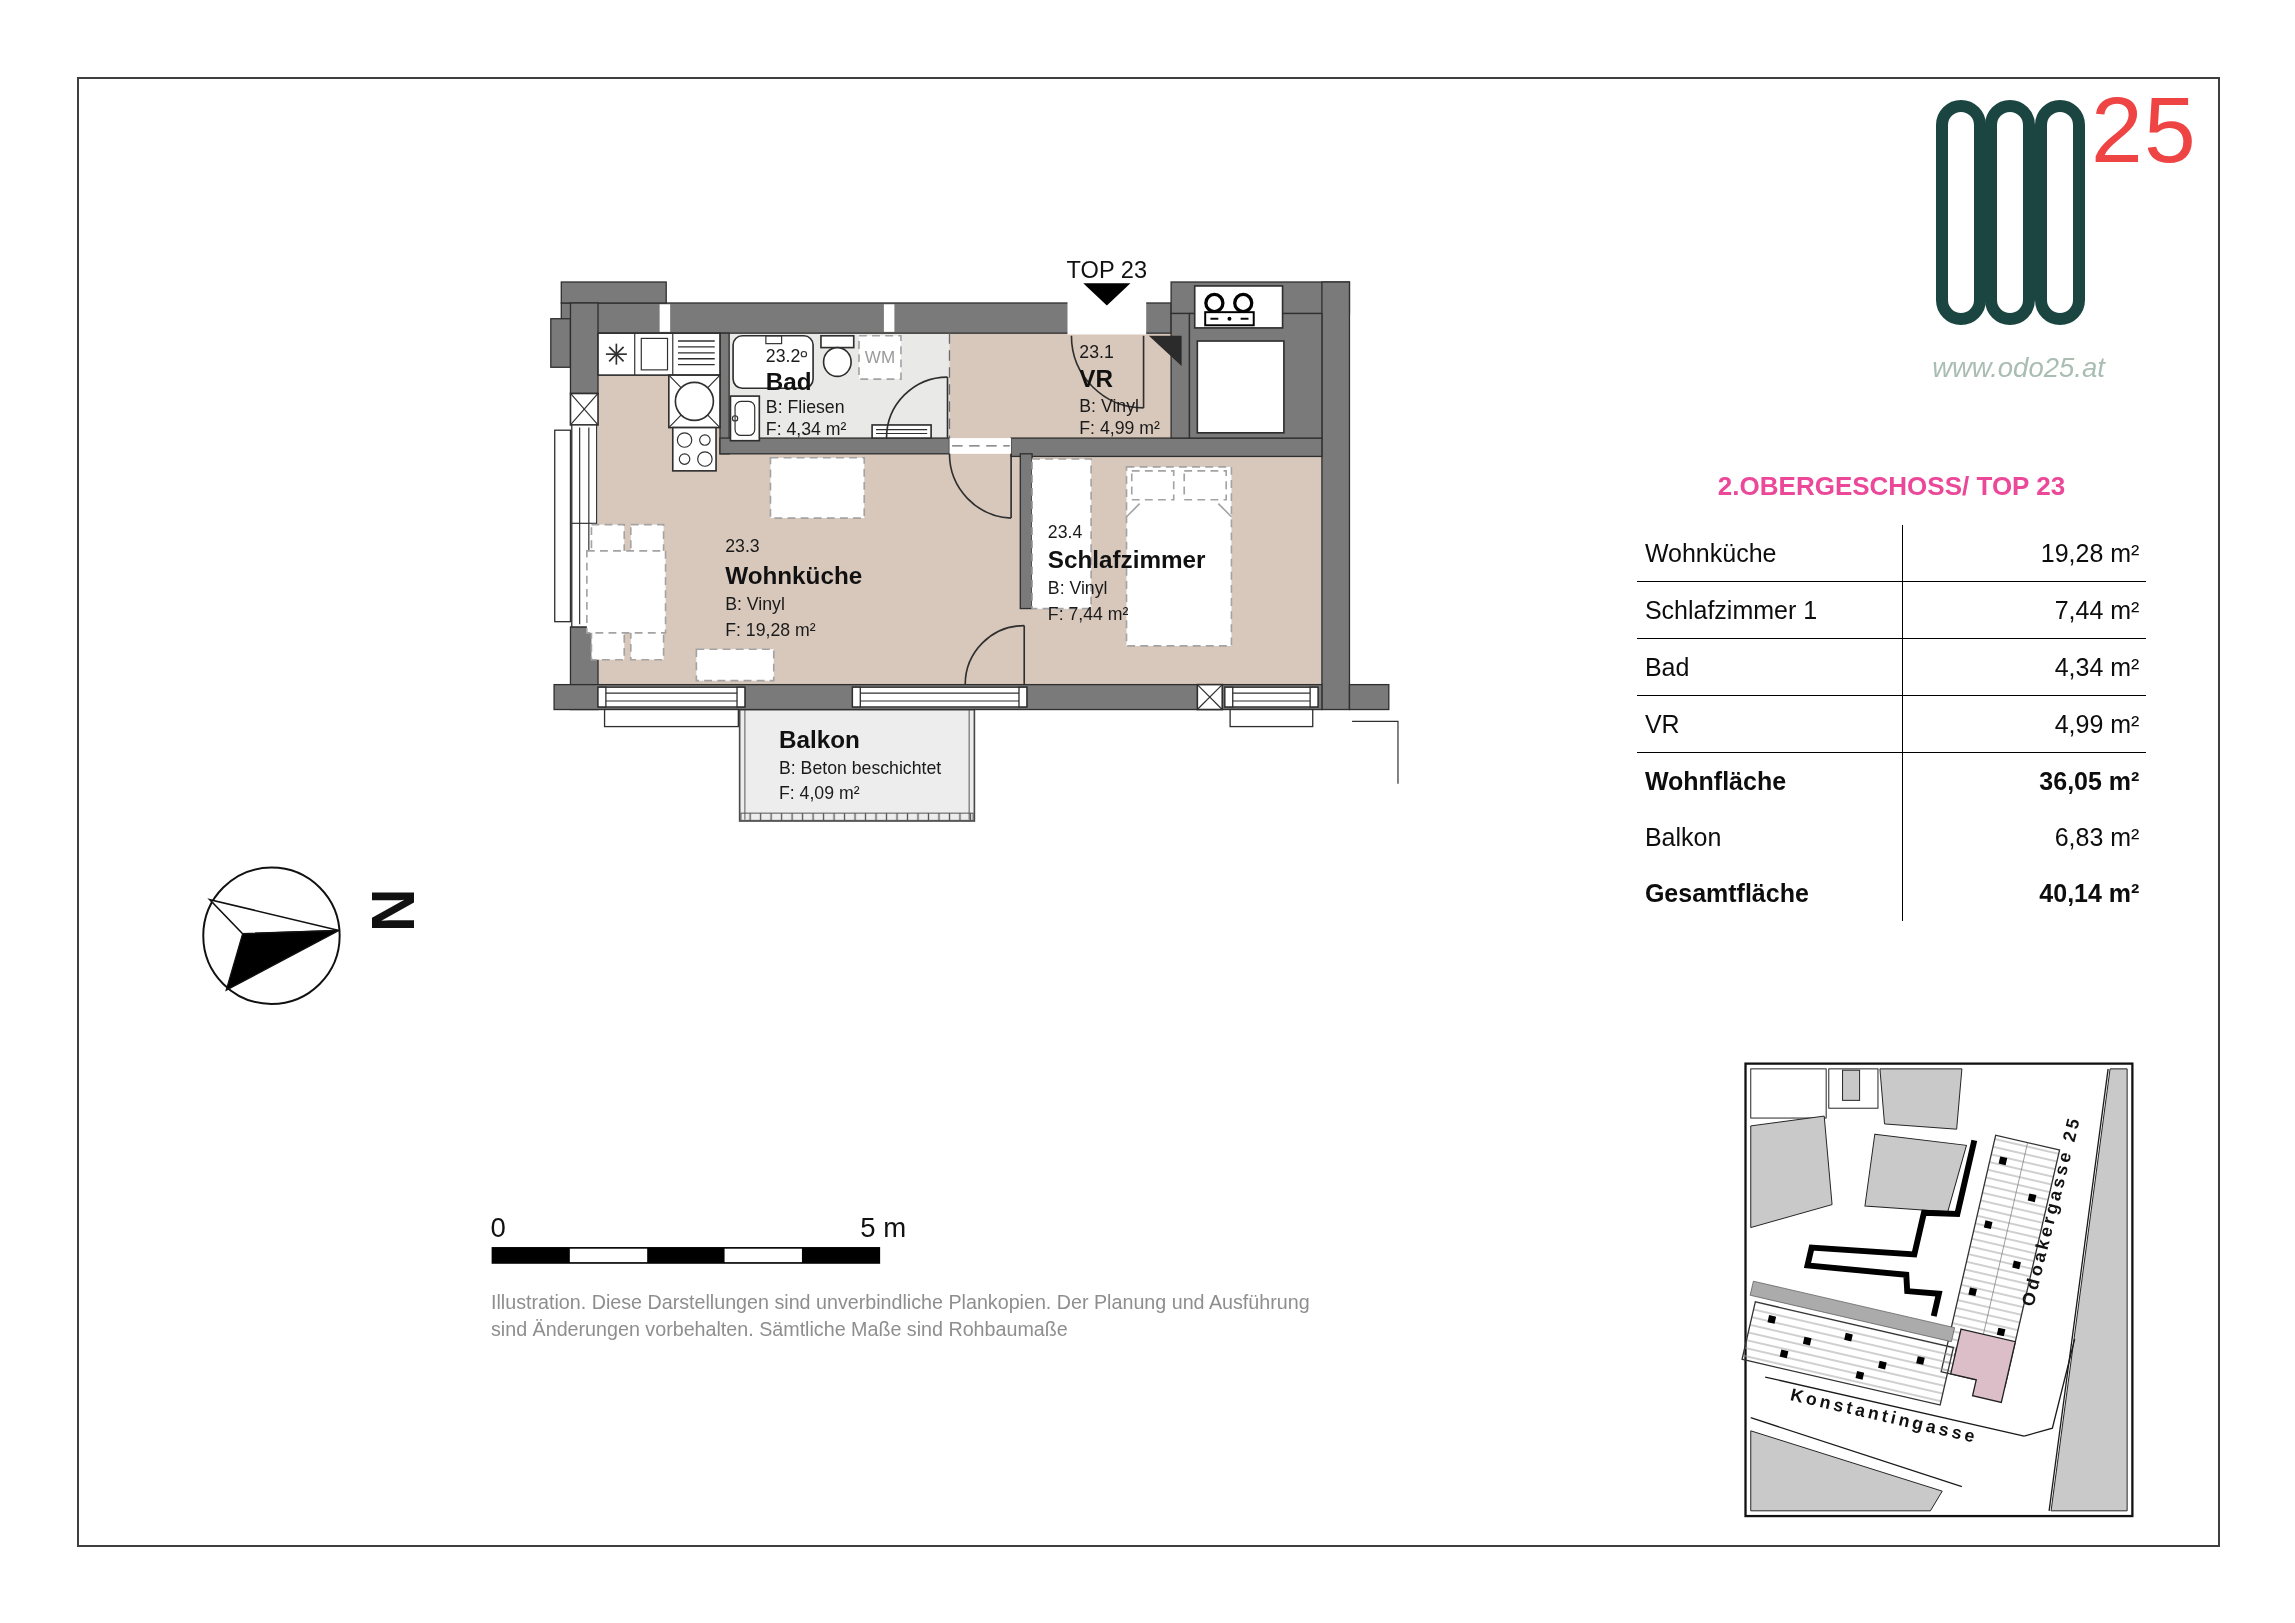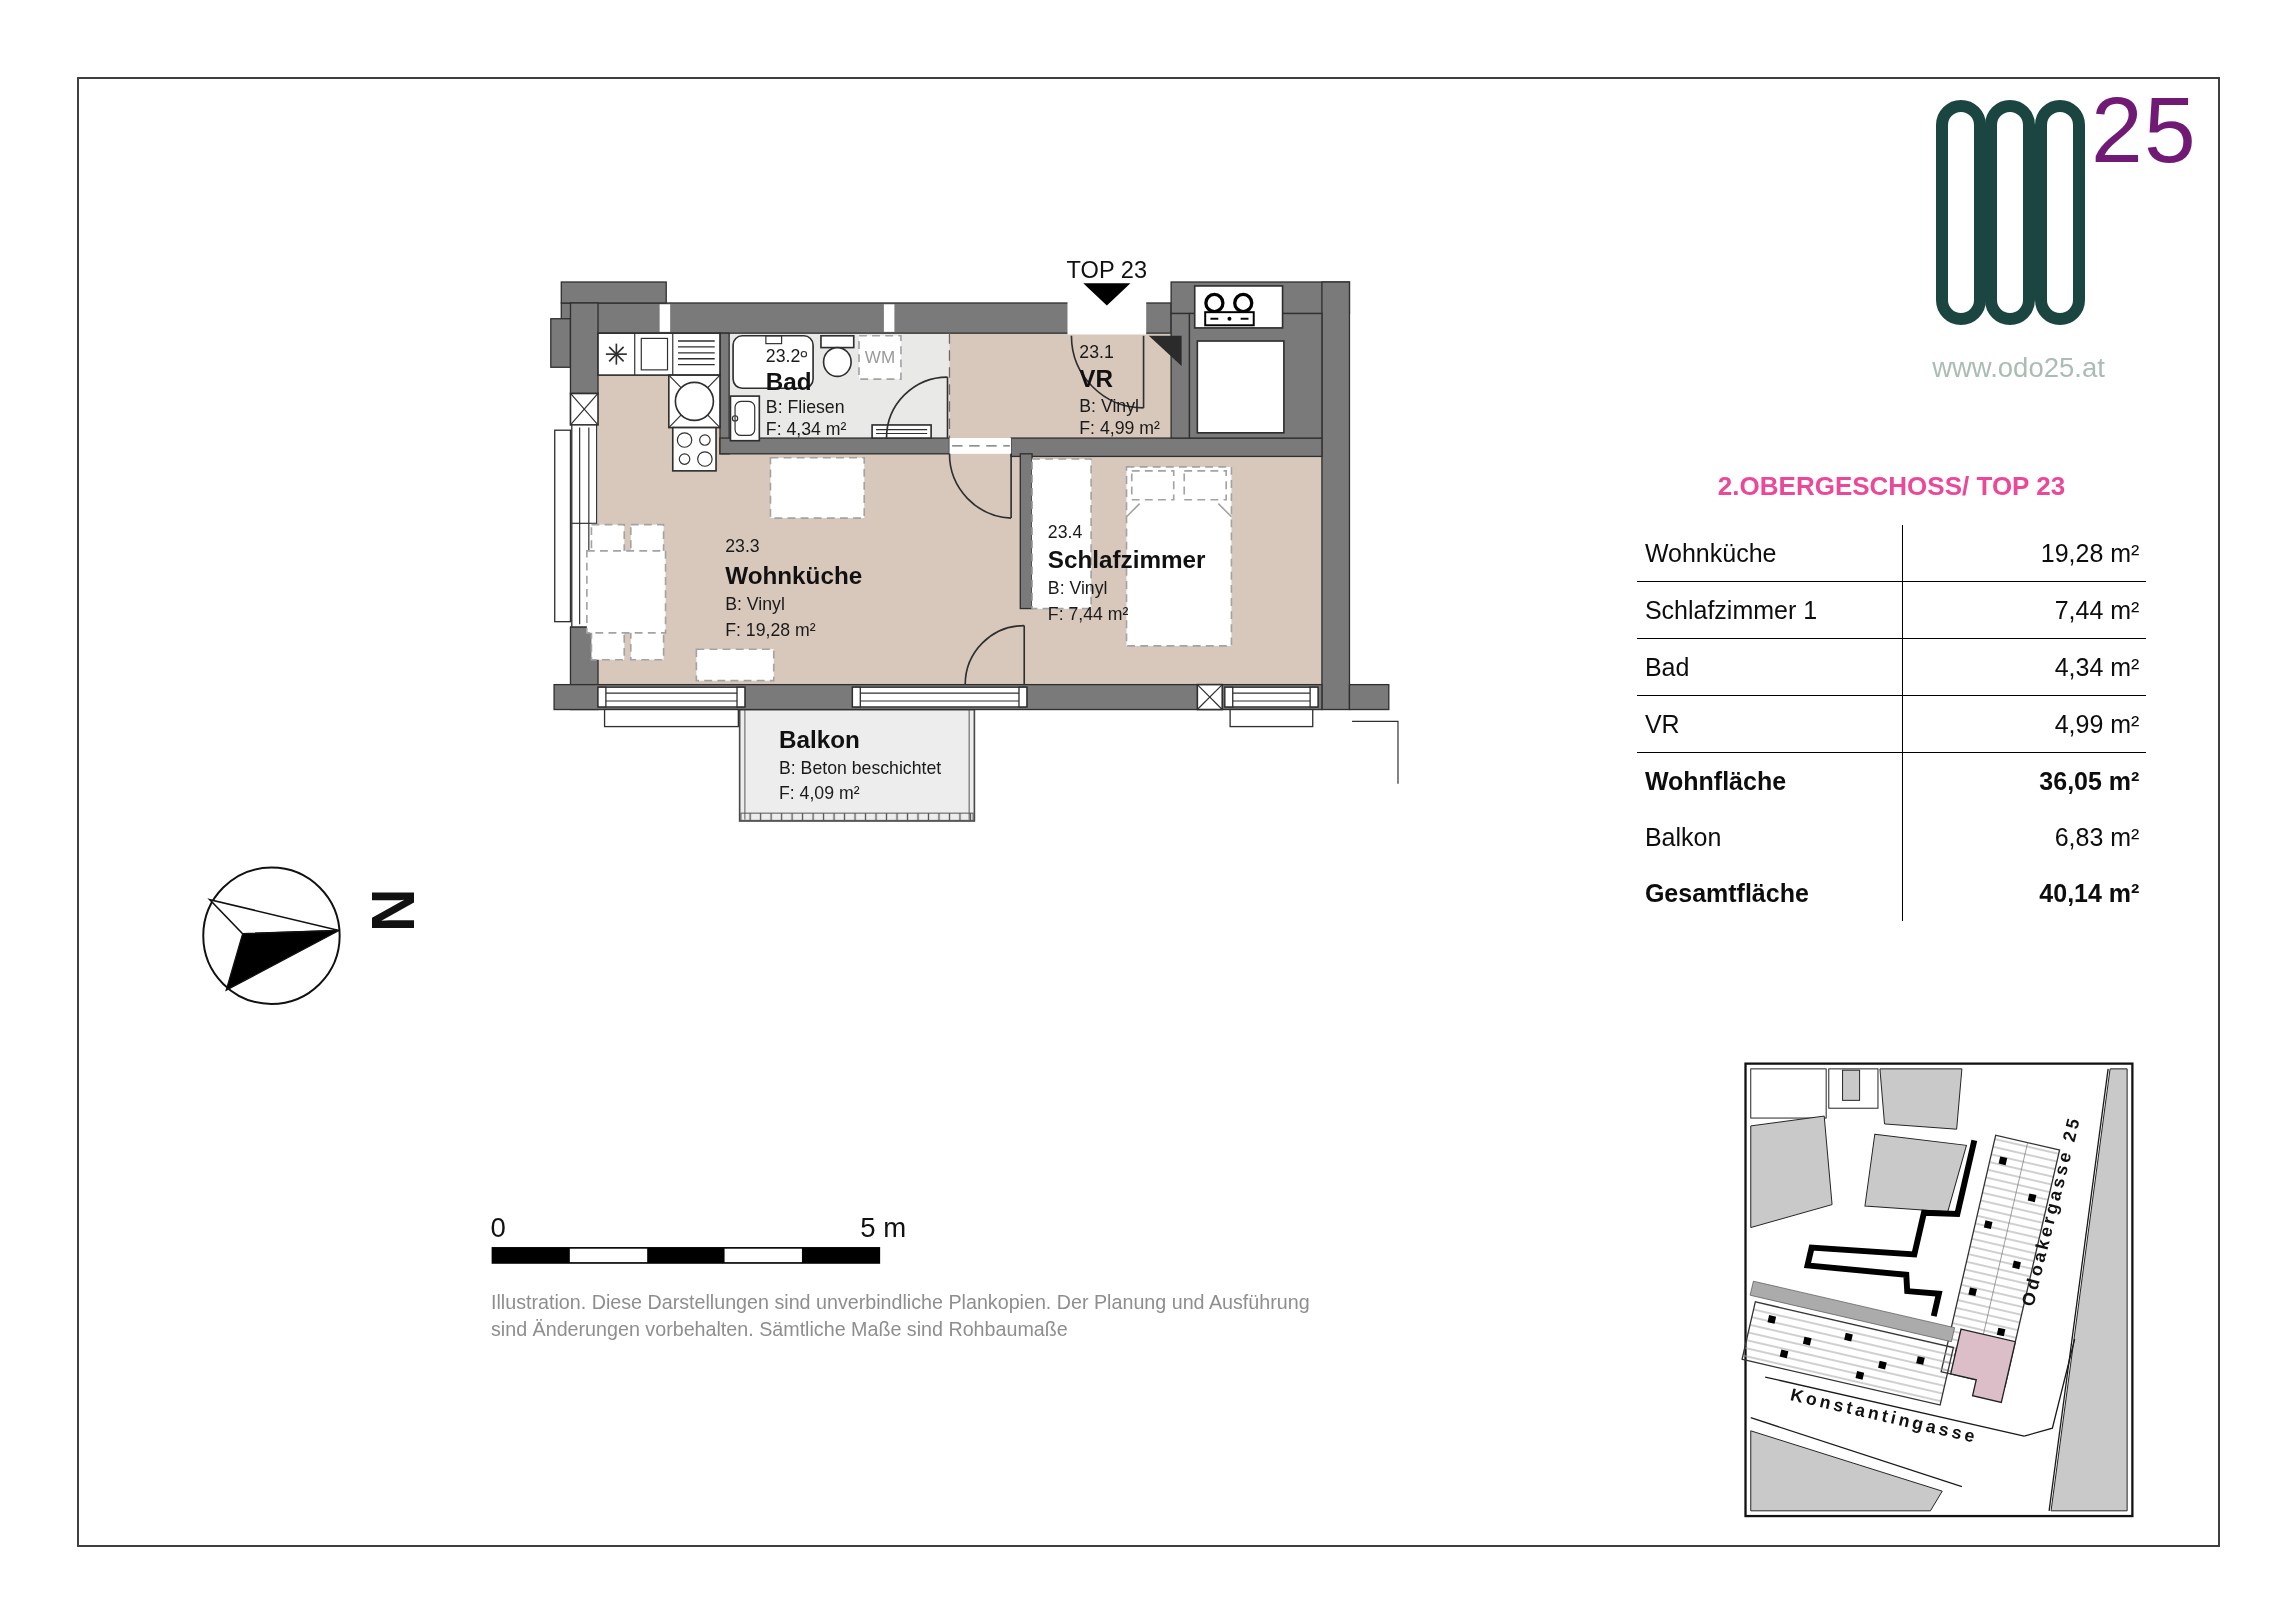--- a/index.html
+++ b/index.html
@@ -3,23 +3,23 @@
 <meta charset="utf-8">
 <style>
   html,body{margin:0;padding:0;}
   body{width:2295px;height:1623px;position:relative;background:#fff;
        font-family:"Liberation Sans",sans-serif;overflow:hidden;}
   .page-frame{position:absolute;left:77px;top:77px;width:2139px;height:1466px;
        border:2px solid #3f3f3f;}
   
   .logo{position:absolute;left:1936px;top:100px;display:flex;}
   .logo .pill{width:26px;height:201px;border:12.5px solid #1b4540;border-radius:29px;margin-right:-0.7px;background:#fff;}
-  .logo-25{position:absolute;left:2091px;top:77px;font-size:93px;color:#701a75;letter-spacing:1.3px;}
+  .logo-25{position:absolute;left:2091px;top:77px;font-size:93px;color:#ef4444;letter-spacing:1.3px;}
   .logo-url{position:absolute;left:1932px;top:352px;width:173px;text-align:center;
-       font-size:27.5px;color:#a9bdb3;}
+       font-size:27.5px;font-style:italic;color:#a9bdb3;}
   
   .tb-title{position:absolute;left:1637px;top:471px;width:509px;text-align:center;
        font-size:26px;font-weight:bold;color:#ec4899;}
   .area-table{position:absolute;left:1637px;top:525px;width:509px;color:#0d0d0d;}
   .trow{display:flex;height:56px;font-size:25px;}
   .trow.rule{border-bottom:1.3px solid #000;}
   .trow.bold{font-weight:bold;text-align:center;}
   .tlabel{width:251px;padding-left:7.9px;display:flex;align-items:center;}
   .tvalue{flex:1;border-left:1.3px solid #000;display:flex;align-items:center;
        justify-content:flex-end;padding-right:6.6px;margin-left:6px;}

